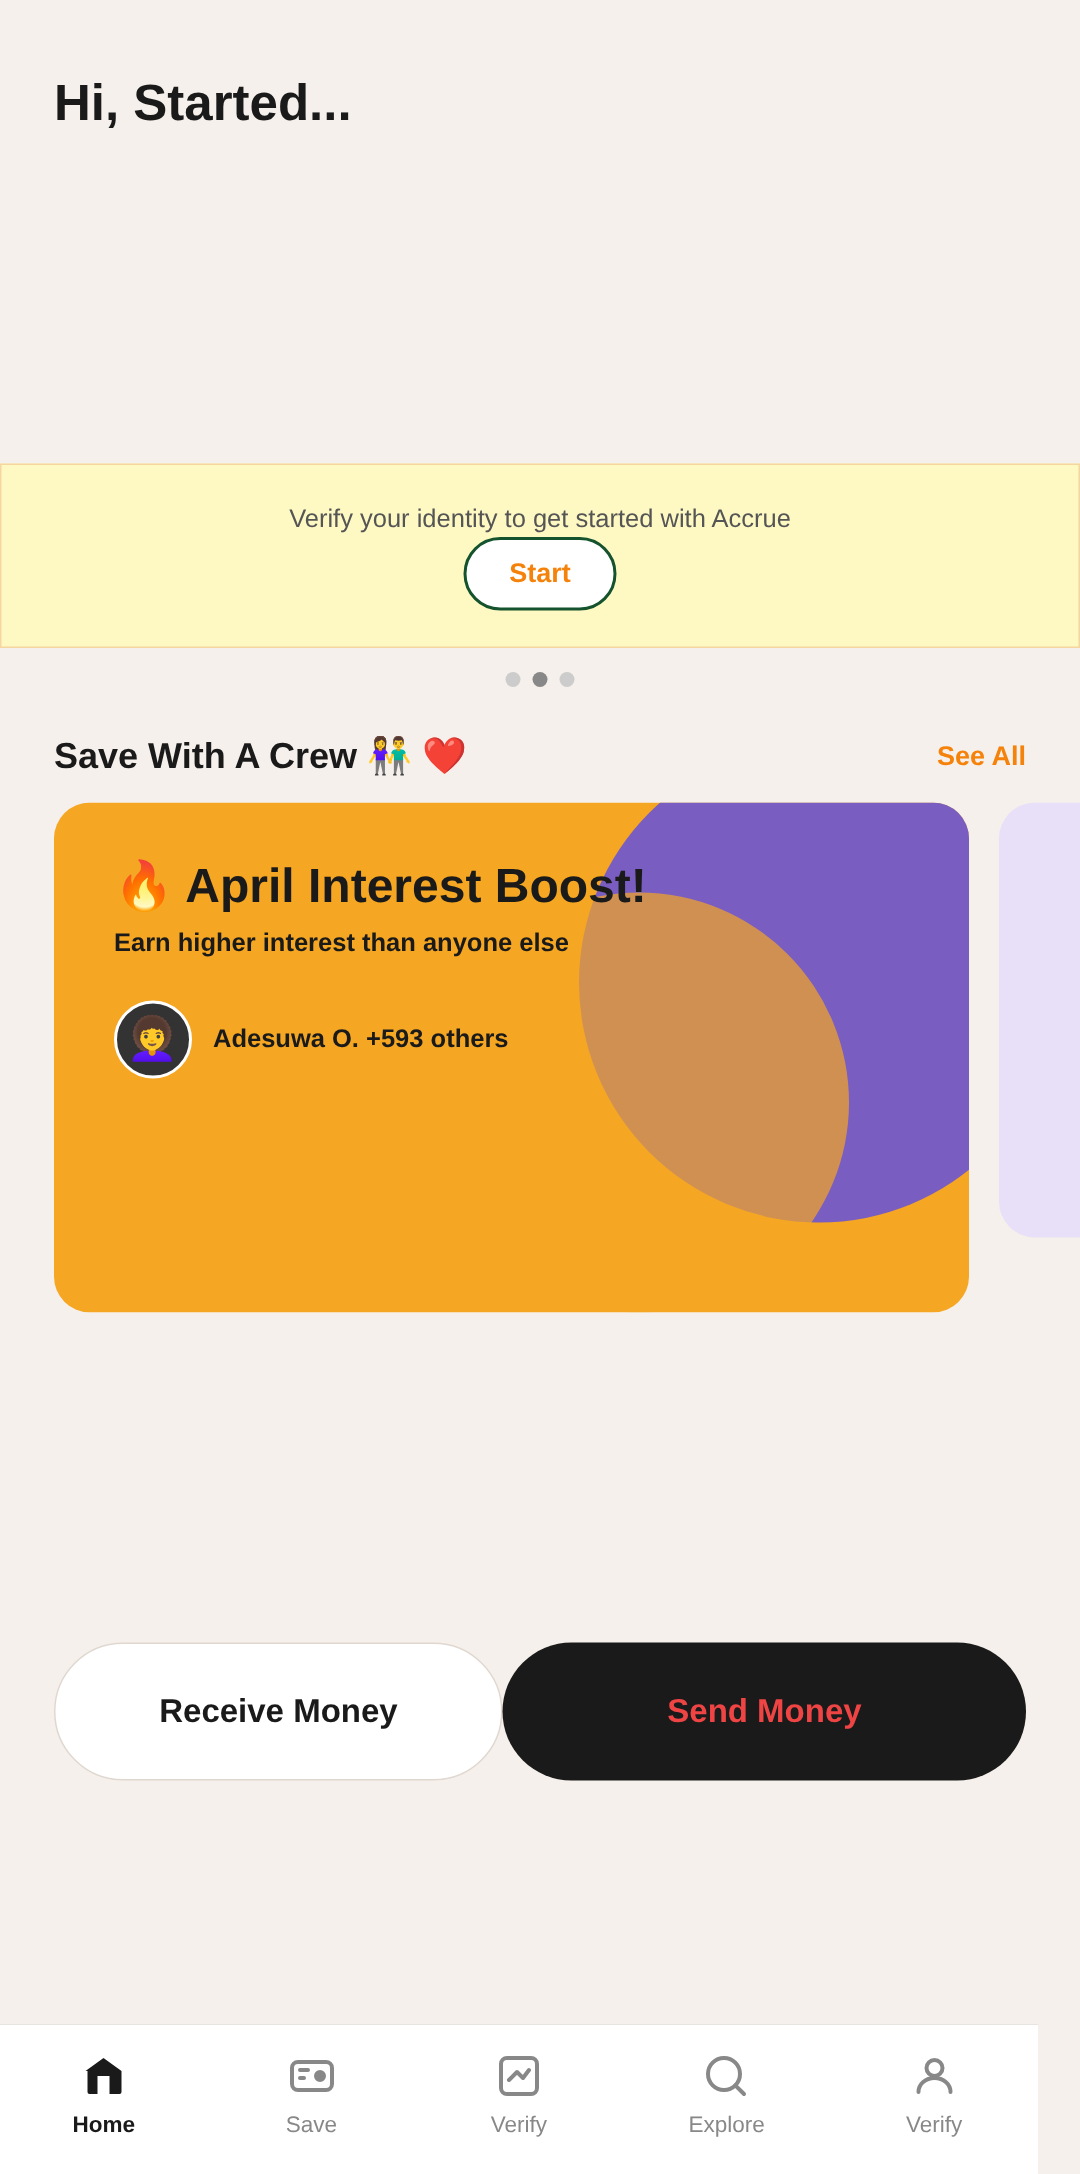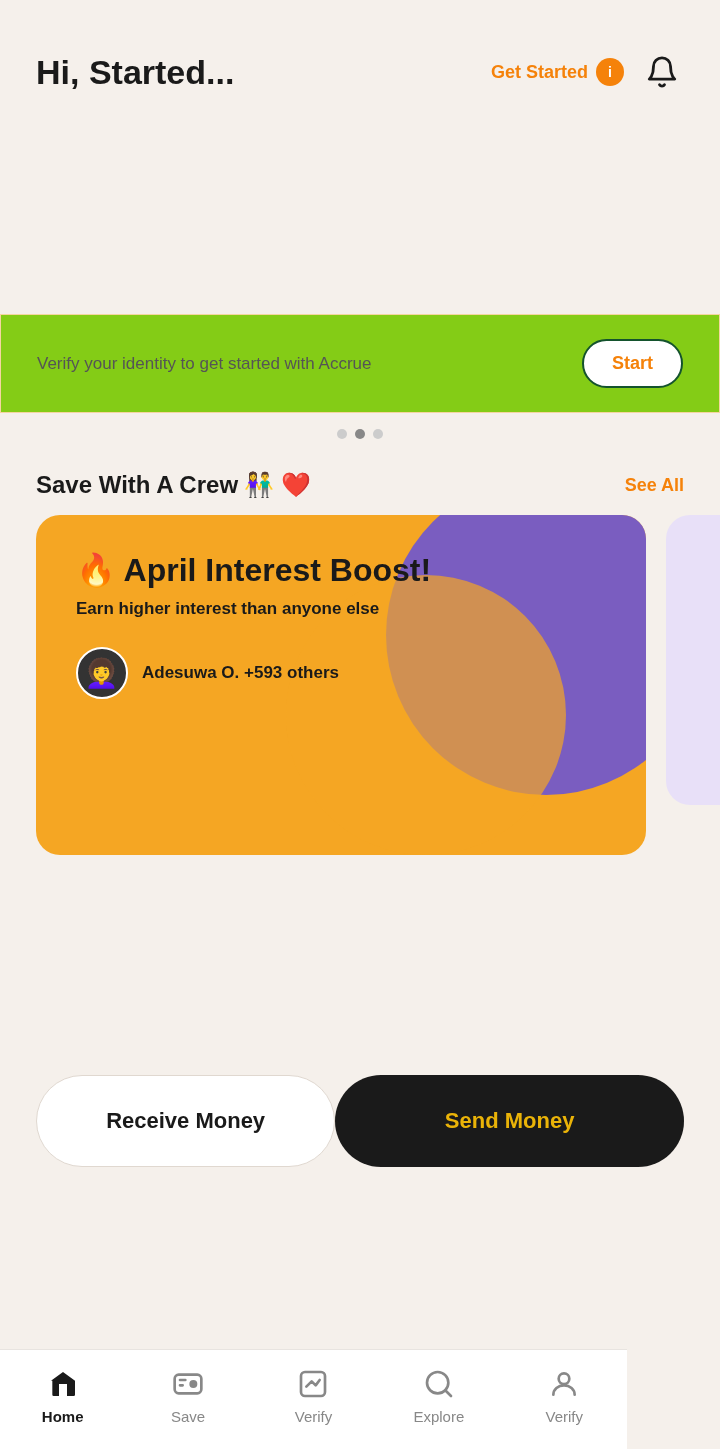--- a/index.html
+++ b/index.html
@@ -59,27 +59,28 @@
     }
 
     
     .balance-area {
       height: 200px;
       padding: 20px 36px;
     }
 
     
     .verify-banner {
-      background: #84cc16;
+      background: #fef9c3;
       border: 1px solid #f5d5a0;
       margin: 0 0;
       padding: 24px 36px;
       display: flex;
       align-items: center;
       justify-content: space-between;
+      flex-direction: column;
     }
     .verify-text {
       font-size: 17px;
       color: #555;
       max-width: 480px;
       line-height: 1.4;
     }
     .start-btn {
       background: white;
       border: 2px solid #14532d;
@@ -236,30 +237,30 @@
       text-align: center;
     }
     .send-btn {
       flex: 1.2;
       padding: 20px 20px;
       background: #1a1a1a;
       border: none;
       border-radius: 50px;
       font-size: 22px;
       font-weight: 700;
-      color: #eab308;
+      color: #ef4444;
       cursor: pointer;
       text-align: center;
     }
 
     
     .bottom-nav {
       position: fixed;
       bottom: 0;
-      width: 627px;
+      width: 692px;
       background: white;
       border-top: 1px solid #e8e4e0;
       display: flex;
       justify-content: space-around;
       align-items: center;
       padding: 16px 0 24px;
     }
     .nav-item {
       display: flex;
       flex-direction: column;
@@ -289,34 +290,20 @@
     .nav-icon svg {
       width: 32px;
       height: 32px;
     }
   </style>
 </head>
 <body>
 
 <div class="header">
   <span class="header-greeting">Hi, Started...</span>
-  <div class="header-right">
-    <div class="get-started-btn">
-      <span>Get Started</span>
-      <div class="info-icon">
-        <span>i</span>
-      </div>
-    </div>
-    <div class="bell-icon">
-      <svg viewBox="0 0 24 24" fill="none" stroke="#1a1a1a" stroke-width="2" stroke-linecap="round" stroke-linejoin="round" width="34" height="34">
-        <path d="M18 8A6 6 0 0 0 6 8c0 7-3 9-3 9h18s-3-2-3-9"></path>
-        <path d="M13.73 21a2 2 0 0 1-3.46 0"></path>
-      </svg>
-    </div>
-  </div>
 </div>
 
 <div class="balance-area"></div>
 
 <div class="verify-banner">
   <span class="verify-text">Verify your identity to get started with Accrue</span>
   <button class="start-btn">Start</button>
 </div>
 
 <div class="dots-row">

